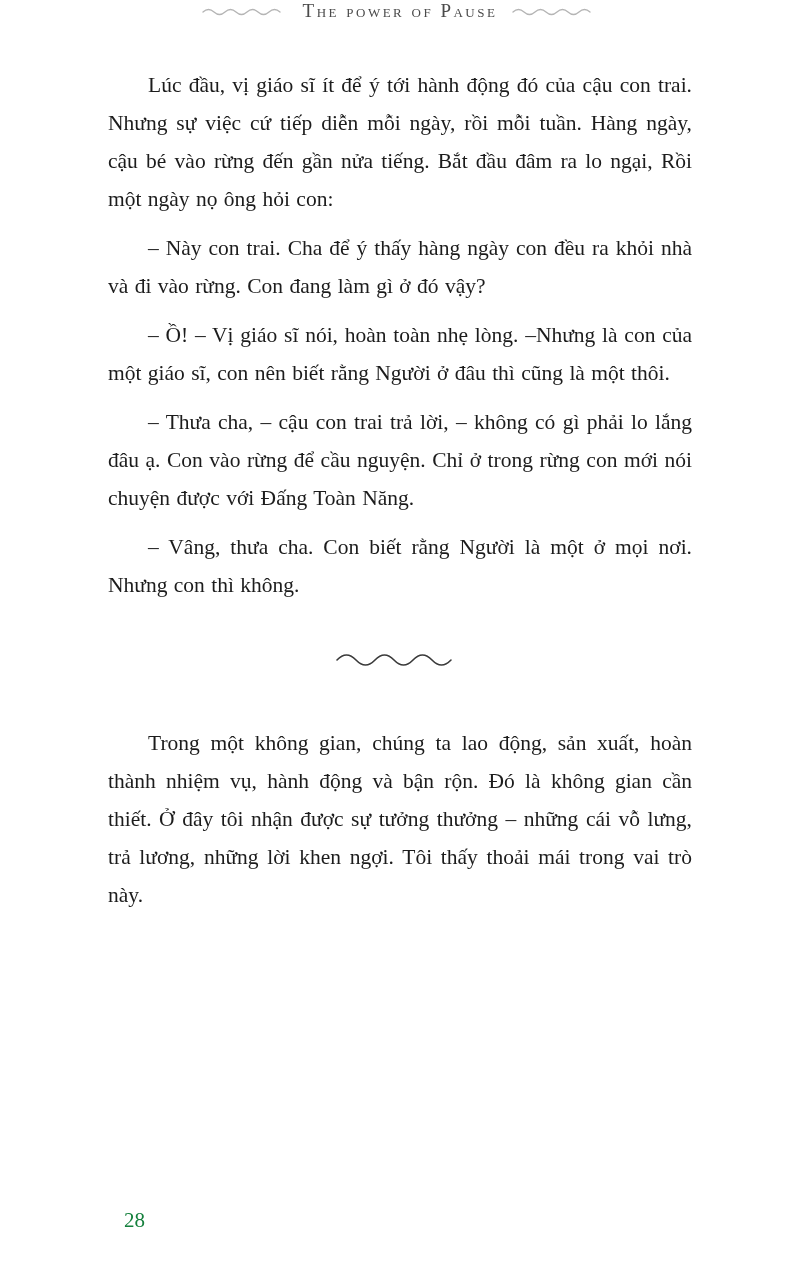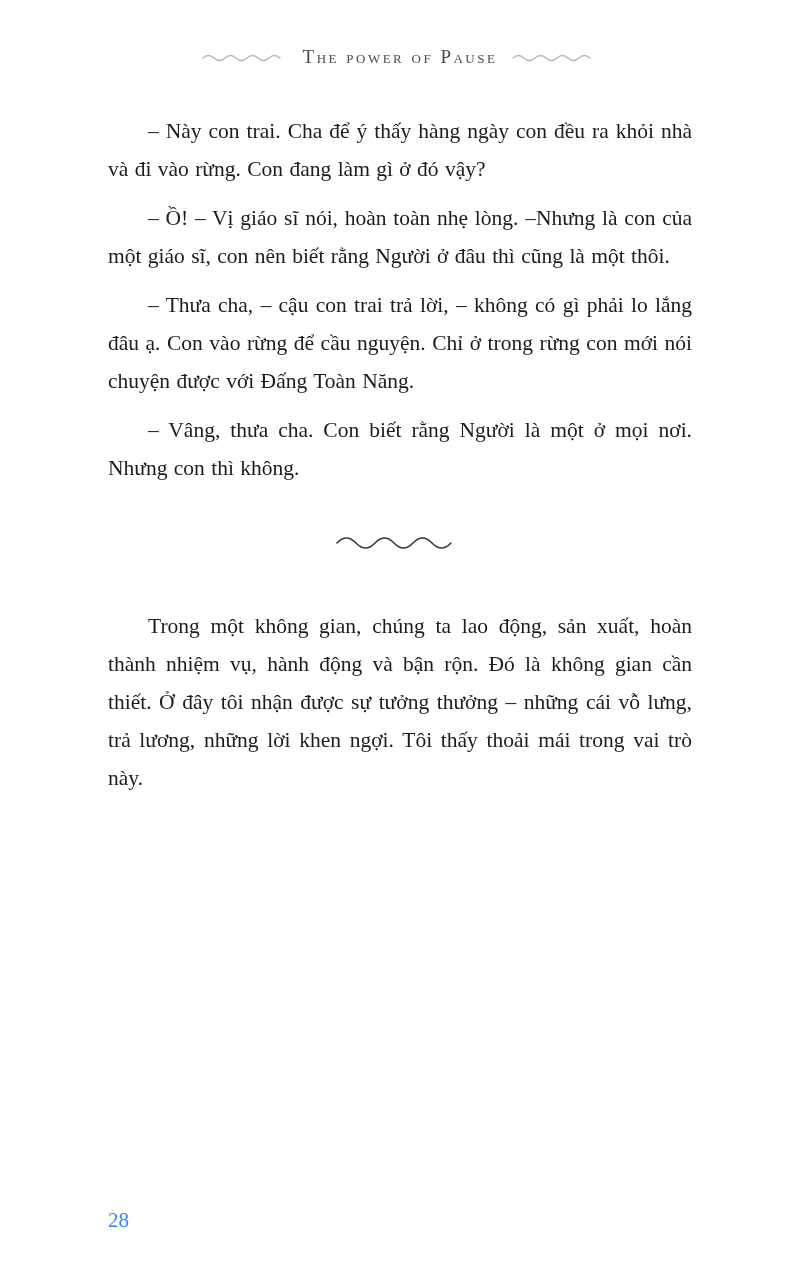--- a/index.html
+++ b/index.html
@@ -15,21 +15,20 @@
     background: #ffffff;
     font-family: "Liberation Serif", "DejaVu Serif", serif;
     color: #1c1c1c;
     overflow: hidden;
   }
   .running-head {
     display: flex;
     align-items: center;
     justify-content: center;
     gap: 14px;
-    padding-top: 46px;
   }
   .running-head-title {
     font-variant: small-caps;
     font-size: 19px;
     letter-spacing: 2.5px;
     color: #4a4a4a;
     white-space: nowrap;
   }
   .head-squiggle svg {
     display: block;
@@ -48,24 +47,24 @@
   .section-divider {
     display: flex;
     justify-content: center;
     margin: 46px 0 58px 0;
   }
   .section-divider svg {
     display: block;
   }
   .page-number {
     position: absolute;
-    left: 108px;
+    left: 124px;
     bottom: 46px;
     font-size: 21px;
-    color: #3b82f6;
+    color: #15803d;
   }
 </style>
 </head>
 <body>
 
 <div class="page">
 
   <div class="running-head">
     <span class="head-squiggle">
       <svg width="88" height="10" viewBox="0 0 88 10">
@@ -74,20 +73,21 @@
     </span>
     <span class="running-head-title">The power of Pause</span>
     <span class="head-squiggle">
       <svg width="88" height="10" viewBox="0 0 88 10">
         <path d="M2 6 q 5.5 -5 11 0 t 11 0 t 11 0 t 11 0 t 11 0 t 11 0 t 11 0" fill="none" stroke="#b5b5b5" stroke-width="1.3" stroke-linecap="round"></path>
       </svg>
     </span>
   </div>
 
   <div class="body-text">
+    <p>Lúc đầu, vị giáo sĩ ít để ý tới hành động đó của cậu con trai. Nhưng sự việc cứ tiếp diễn mỗi ngày, rồi mỗi tuần. Hàng ngày, cậu bé vào rừng đến gần nửa tiếng. Bắt đầu đâm ra lo ngại, Rồi một ngày nọ ông hỏi con:</p>
     <p>– Này con trai. Cha để ý thấy hàng ngày con đều ra khỏi nhà và đi vào rừng. Con đang làm gì ở đó vậy?</p>
     <p>– Ồ! – Vị giáo sĩ nói, hoàn toàn nhẹ lòng. –Nhưng là con của một giáo sĩ, con nên biết rằng Người ở đâu thì cũng là một thôi.</p>
     <p>– Thưa cha, – cậu con trai trả lời, – không có gì phải lo lắng đâu ạ. Con vào rừng để cầu nguyện. Chỉ ở trong rừng con mới nói chuyện được với Đấng Toàn Năng.</p>
     <p>– Vâng, thưa cha. Con biết rằng Người là một ở mọi nơi. Nhưng con thì không.</p>
 
     <div class="section-divider">
       <span>
         <svg width="132" height="16" viewBox="0 0 132 16">
           <path d="M3 10 q 9.5 -10 19 0 t 19 0 t 19 0 t 19 0 t 19 0 t 19 0" fill="none" stroke="#3a3a3a" stroke-width="1.6" stroke-linecap="round"></path>
         </svg>

